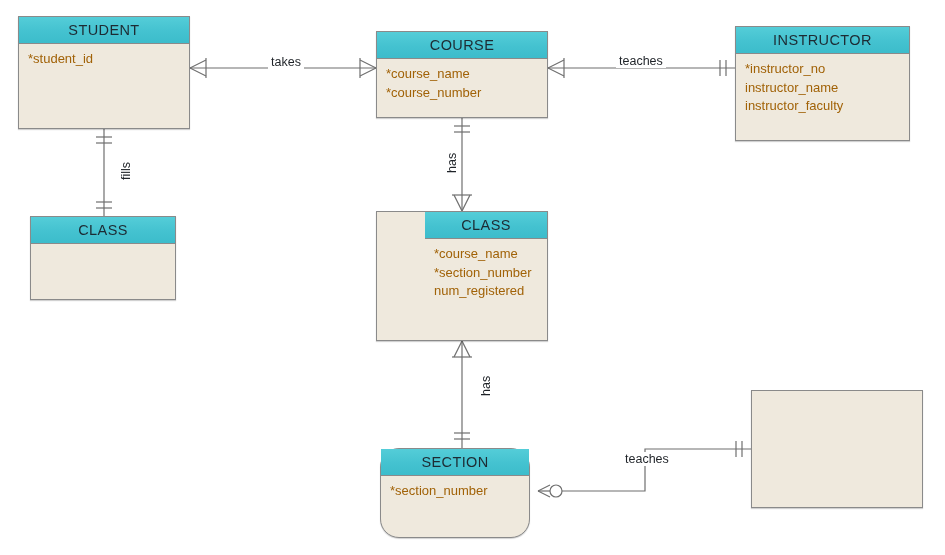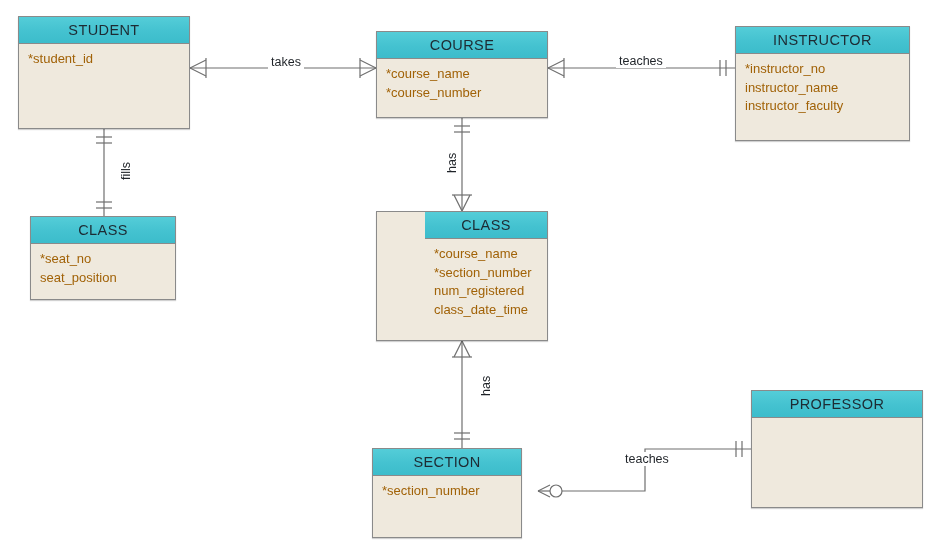--- a/index.html
+++ b/index.html
@@ -180,45 +180,39 @@
     <div class="entity-header">INSTRUCTOR</div>
     <div class="entity-attrs">
       <div class="attr">*instructor_no</div>
       <div class="attr">instructor_name</div>
       <div class="attr">instructor_faculty</div>
     </div>
   </div>
 
   <div class="entity" style="left:30px; top:216px; width:146px; height:84px;">
     <div class="entity-header">CLASS</div>
-    <div class="entity-attrs">
-      <div class="attr">*seat_no</div>
-      <div class="attr">seat_position</div>
-    </div>
   </div>
 
   <div class="entity" style="left:376px; top:211px; width:172px; height:130px;padding-left:48px;">
     <div class="entity-header">CLASS</div>
     <div class="entity-attrs">
       <div class="attr">*course_name</div>
       <div class="attr">*section_number</div>
       <div class="attr">num_registered</div>
-      <div class="attr">class_date_time</div>
-    </div>
-  </div>
-
-  <div class="entity" style="left:372px; top:448px; width:150px; height:90px;">
+    </div>
+  </div>
+
+  <div class="entity" style="left:380px; top:448px; width:150px; height:90px;border-radius:19px;">
     <div class="entity-header">SECTION</div>
     <div class="entity-attrs">
       <div class="attr">*section_number</div>
     </div>
   </div>
 
   <div class="entity" style="left:751px; top:390px; width:172px; height:118px;">
-    <div class="entity-header">PROFESSOR</div>
   </div>
 
   <div class="rel-label" style="left:261px; top:55px;margin-left:7px;">takes</div>
 
   <div class="rel-label" style="left:616px; top:54px;">teaches</div>
 
   <div class="rel-label vertical" style="left:119px; top:182px;">fills</div>
 
   <div class="rel-label vertical" style="left:445px; top:175px;">has</div>
 

